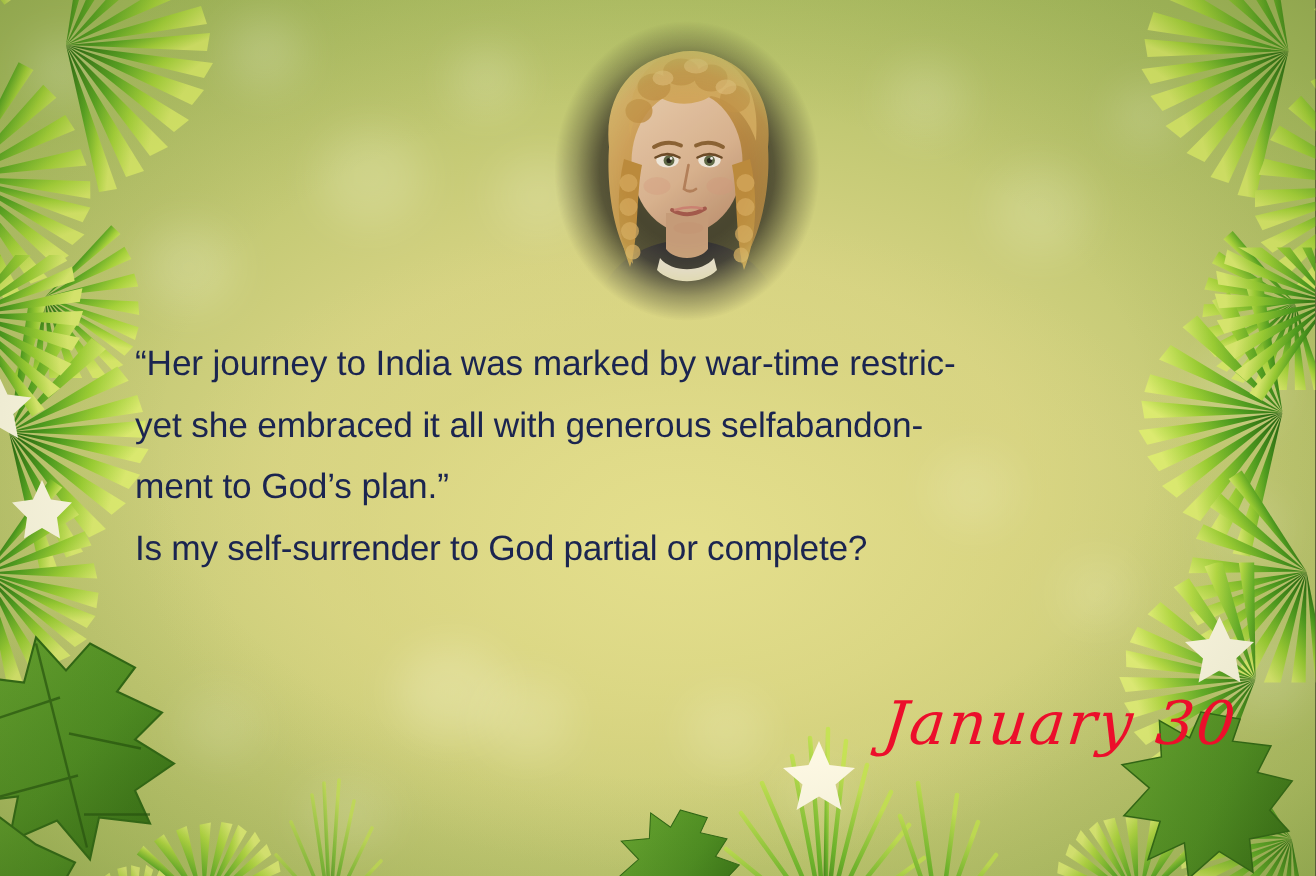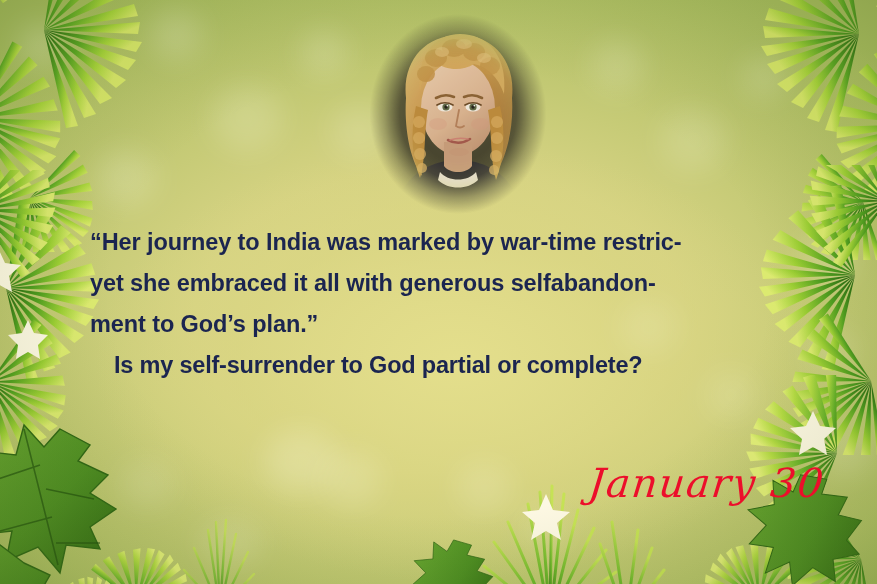--- a/index.html
+++ b/index.html
@@ -48,25 +48,25 @@
   }
 
   
   .quote-block{
     position:absolute;left:90px;top:222px;width:700px;
     color:#1b2550;
   }
   .qline{
     font-size:23.5px;
     line-height:41px;
-    font-weight:700;
+    font-weight:400;
     letter-spacing:-0.1px;
     white-space:pre;
   }
-  .qline.bold{font-weight:700;letter-spacing:-0.2px;margin-left:24px;}
+  .qline.bold{font-weight:400;letter-spacing:-0.2px;}
 
   
   .date{
     position:absolute;right:52px;top:460px;
     font-family:"DejaVu Serif",serif;
     font-style:italic;
     font-size:40px;
     font-weight:400;
     letter-spacing:1.5px;
     color:#ec0e2b;

